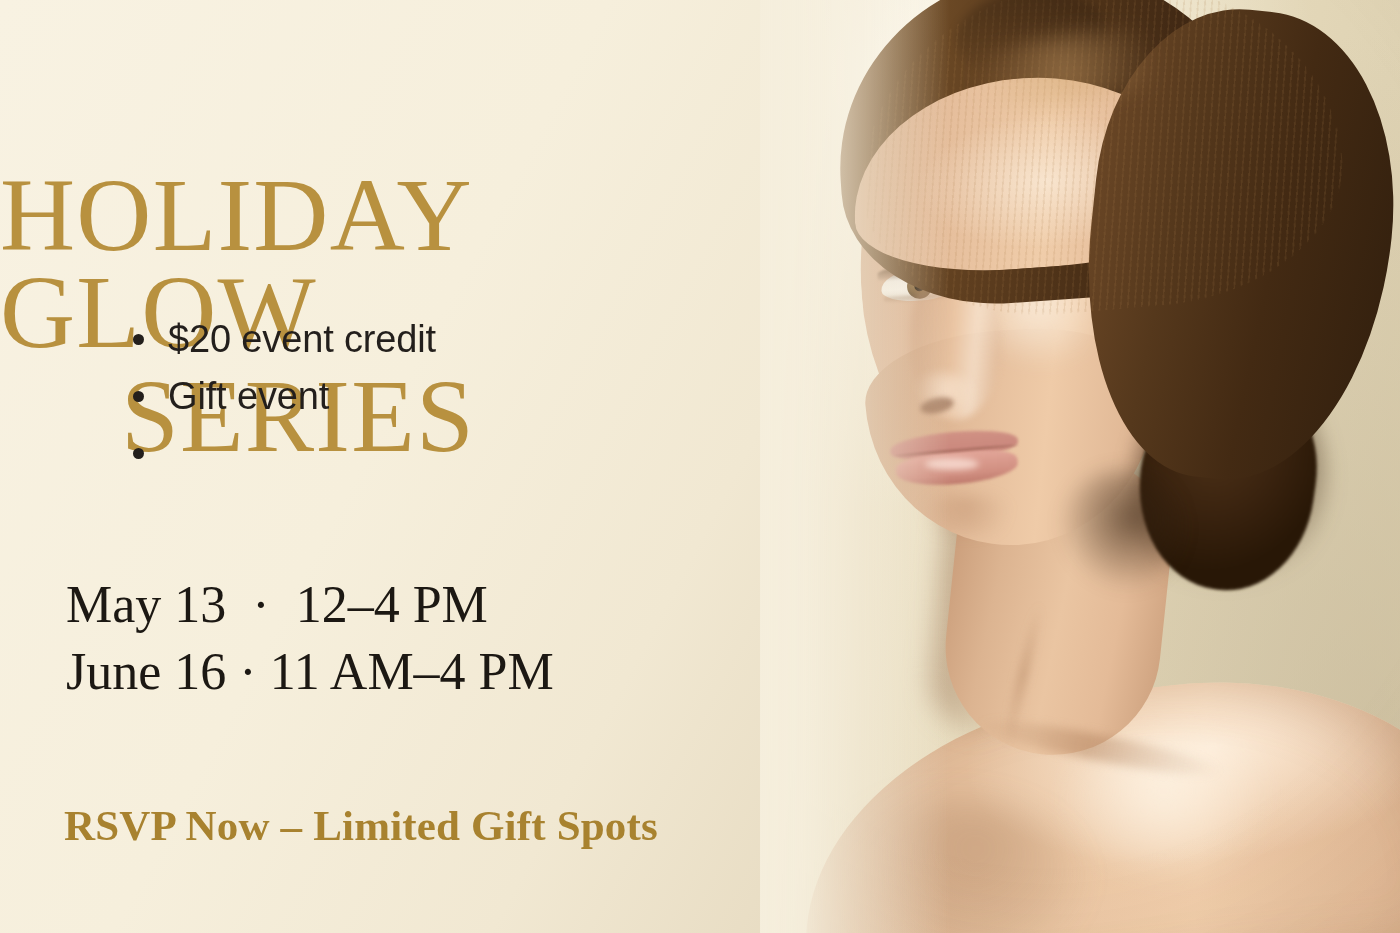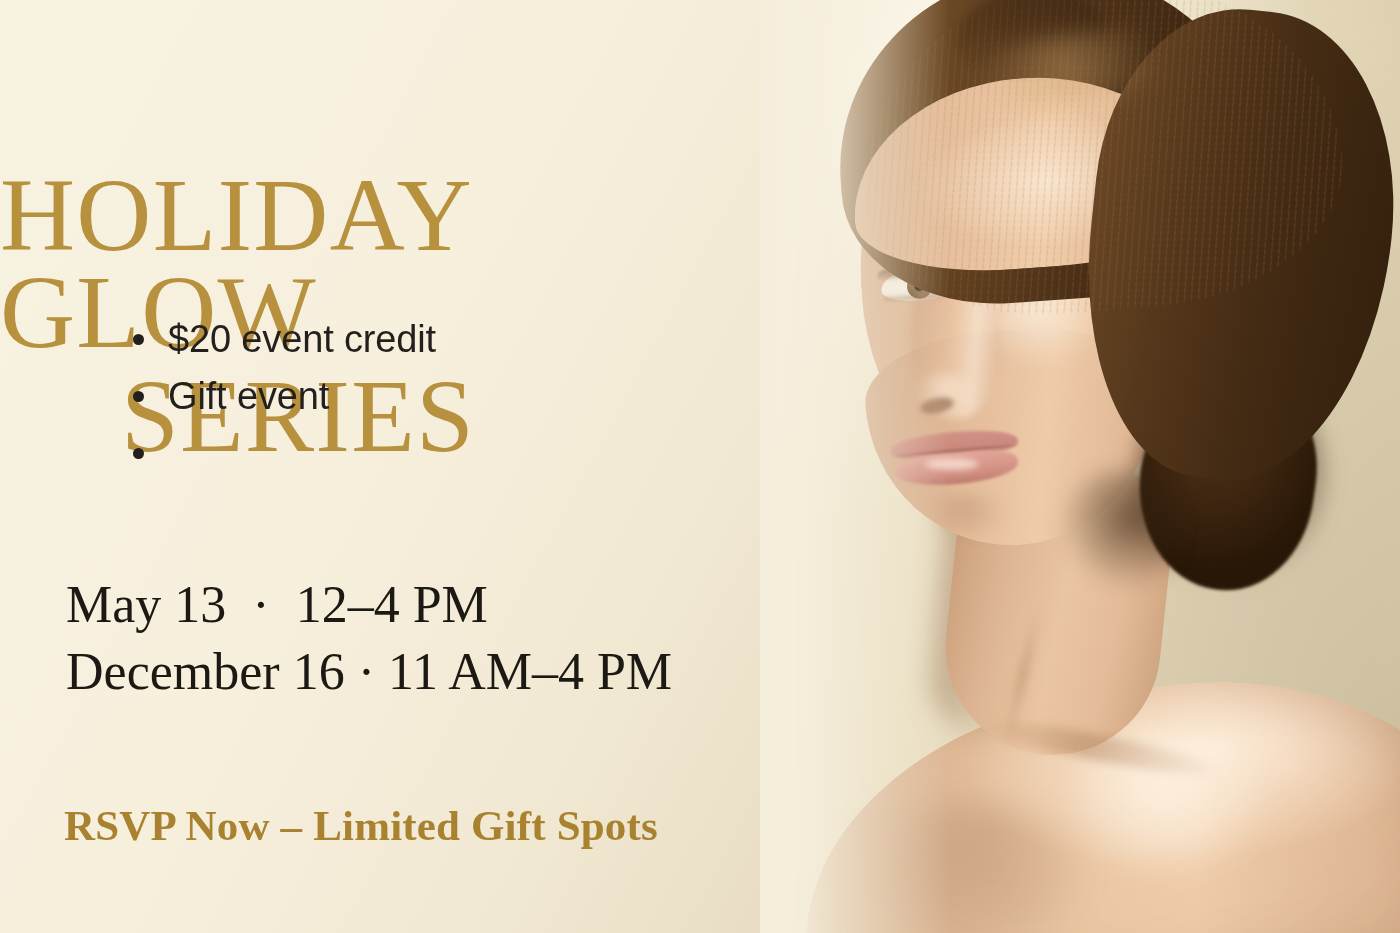--- a/index.html
+++ b/index.html
@@ -442,19 +442,19 @@
         <span class="dot" style="background: rgb(35, 31, 28);"></span>
         <span>Gift event</span>
       </li>
       <li style="color: rgb(35, 31, 28);">
         <span class="dot" style="background: rgb(35, 31, 28);"></span>
       </li>
     </ul>
 
     <div class="dates" style="color: rgb(28, 24, 19);">
       <div>May 13  ·  12–4 PM</div>
-      <div>December 16 · 11 AM–4 PM</div>
+      <div>June 16 · 11 AM–4 PM</div>
     </div>
 
     <div class="rsvp" style="color: rgb(168, 130, 47);">RSVP Now – Limited Gift Spots</div>
 
   </div>
 </div>
 
 </body></html>

